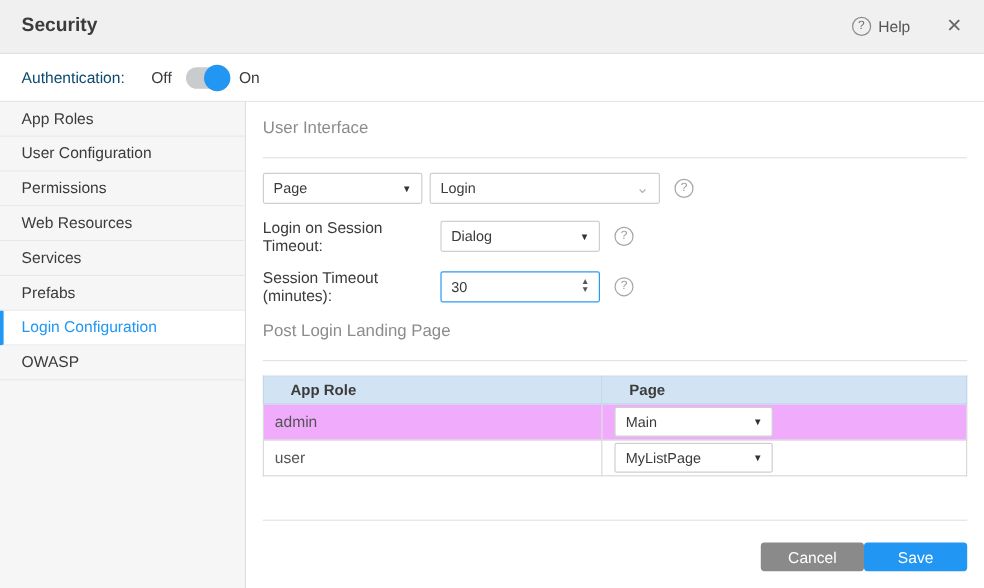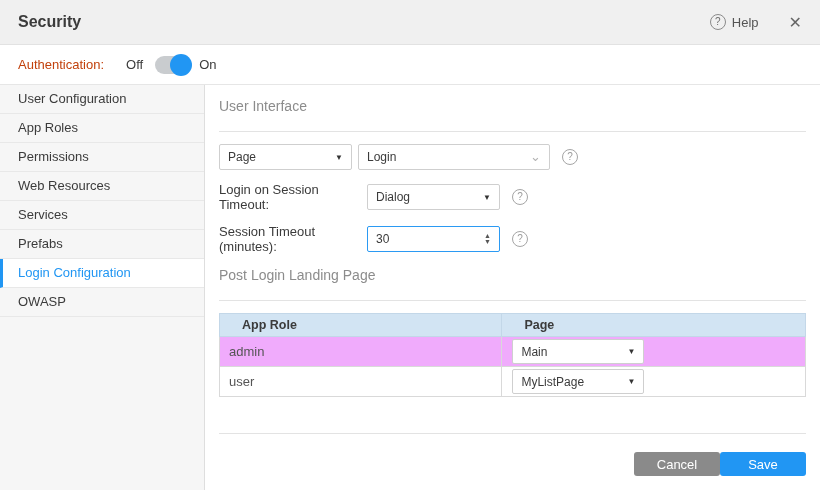--- a/index.html
+++ b/index.html
@@ -31,21 +31,21 @@
   .close-x { font-size: 16px; color: #666; margin-left: 22px; cursor: pointer; }
 
   
   .auth-bar {
     height: 40px; flex: 0 0 40px;
     background: #fff;
     border-bottom: 1px solid #e6e6e6;
     display: flex; align-items: center;
     padding: 0 18px;
   }
-  .auth-label { color: #c2410c; }
+  .auth-label { color: #0c4a6e; }
   .auth-off { margin-left: 22px; color: #3b3b3b; }
   .auth-on { margin-left: 10px; color: #3b3b3b; }
   .toggle {
     margin-left: 12px;
     width: 34px; height: 18px;
     background: #c9cccf; border-radius: 9px;
     position: relative; cursor: pointer;
   }
   .toggle-knob {
     position: absolute; right: -3px; top: -2px;
@@ -156,22 +156,22 @@
     <span class="auth-off">Off</span>
     <div class="toggle">
       <div class="toggle-knob" style="background: rgb(33, 150, 243);"></div>
     </div>
     <span class="auth-on">On</span>
   </div>
 
   <div class="body">
 
     <div class="sidebar">
+      <div class="side-item">App Roles</div>
       <div class="side-item">User Configuration</div>
-      <div class="side-item">App Roles</div>
       <div class="side-item">Permissions</div>
       <div class="side-item">Web Resources</div>
       <div class="side-item">Services</div>
       <div class="side-item">Prefabs</div>
       <div class="side-item active">Login Configuration</div>
       <div class="side-item">OWASP</div>
     </div>
 
     <div class="main">
 

